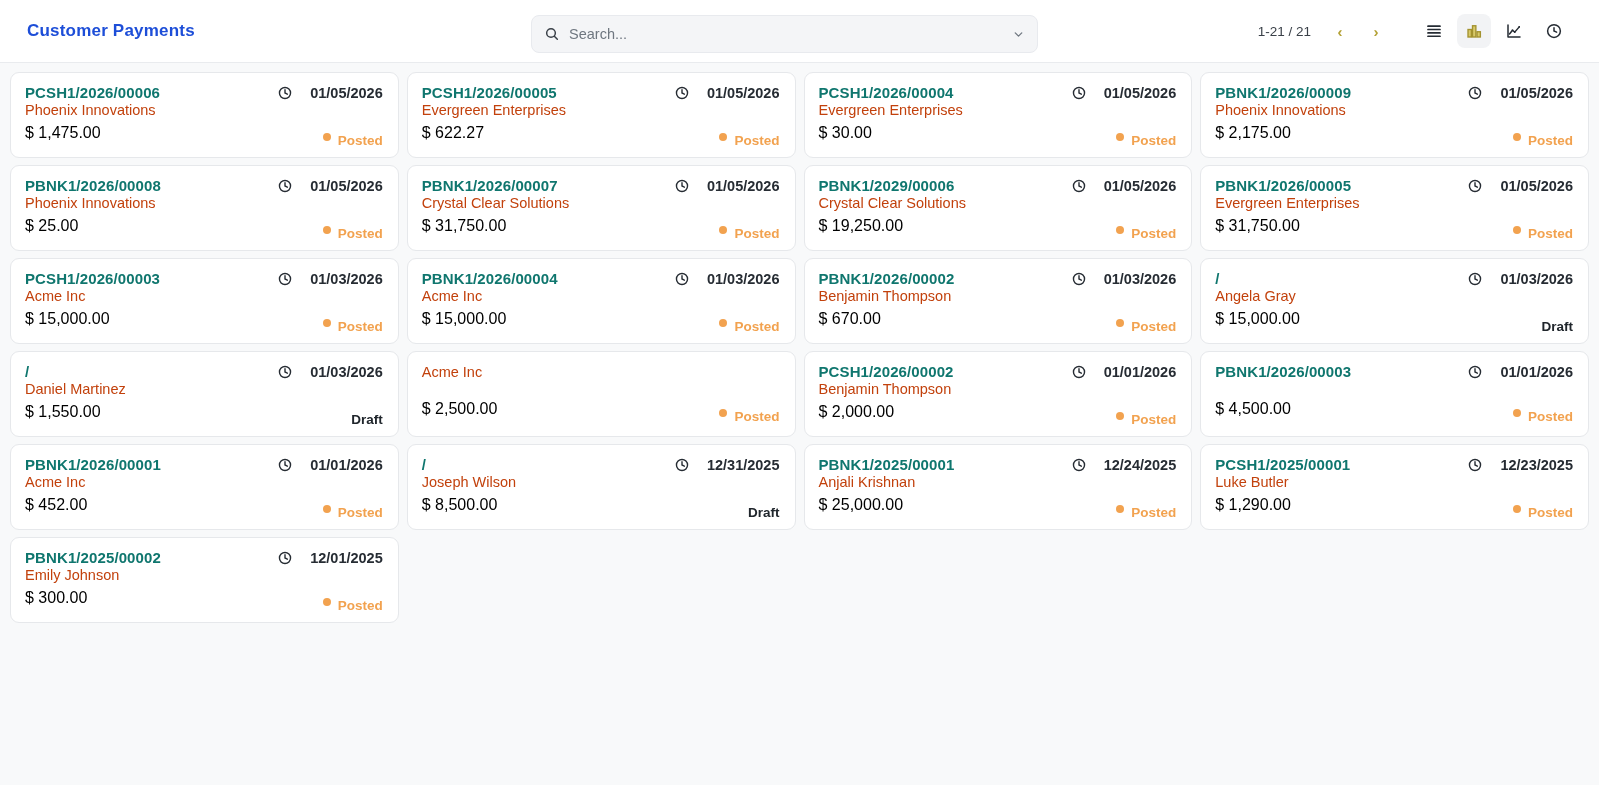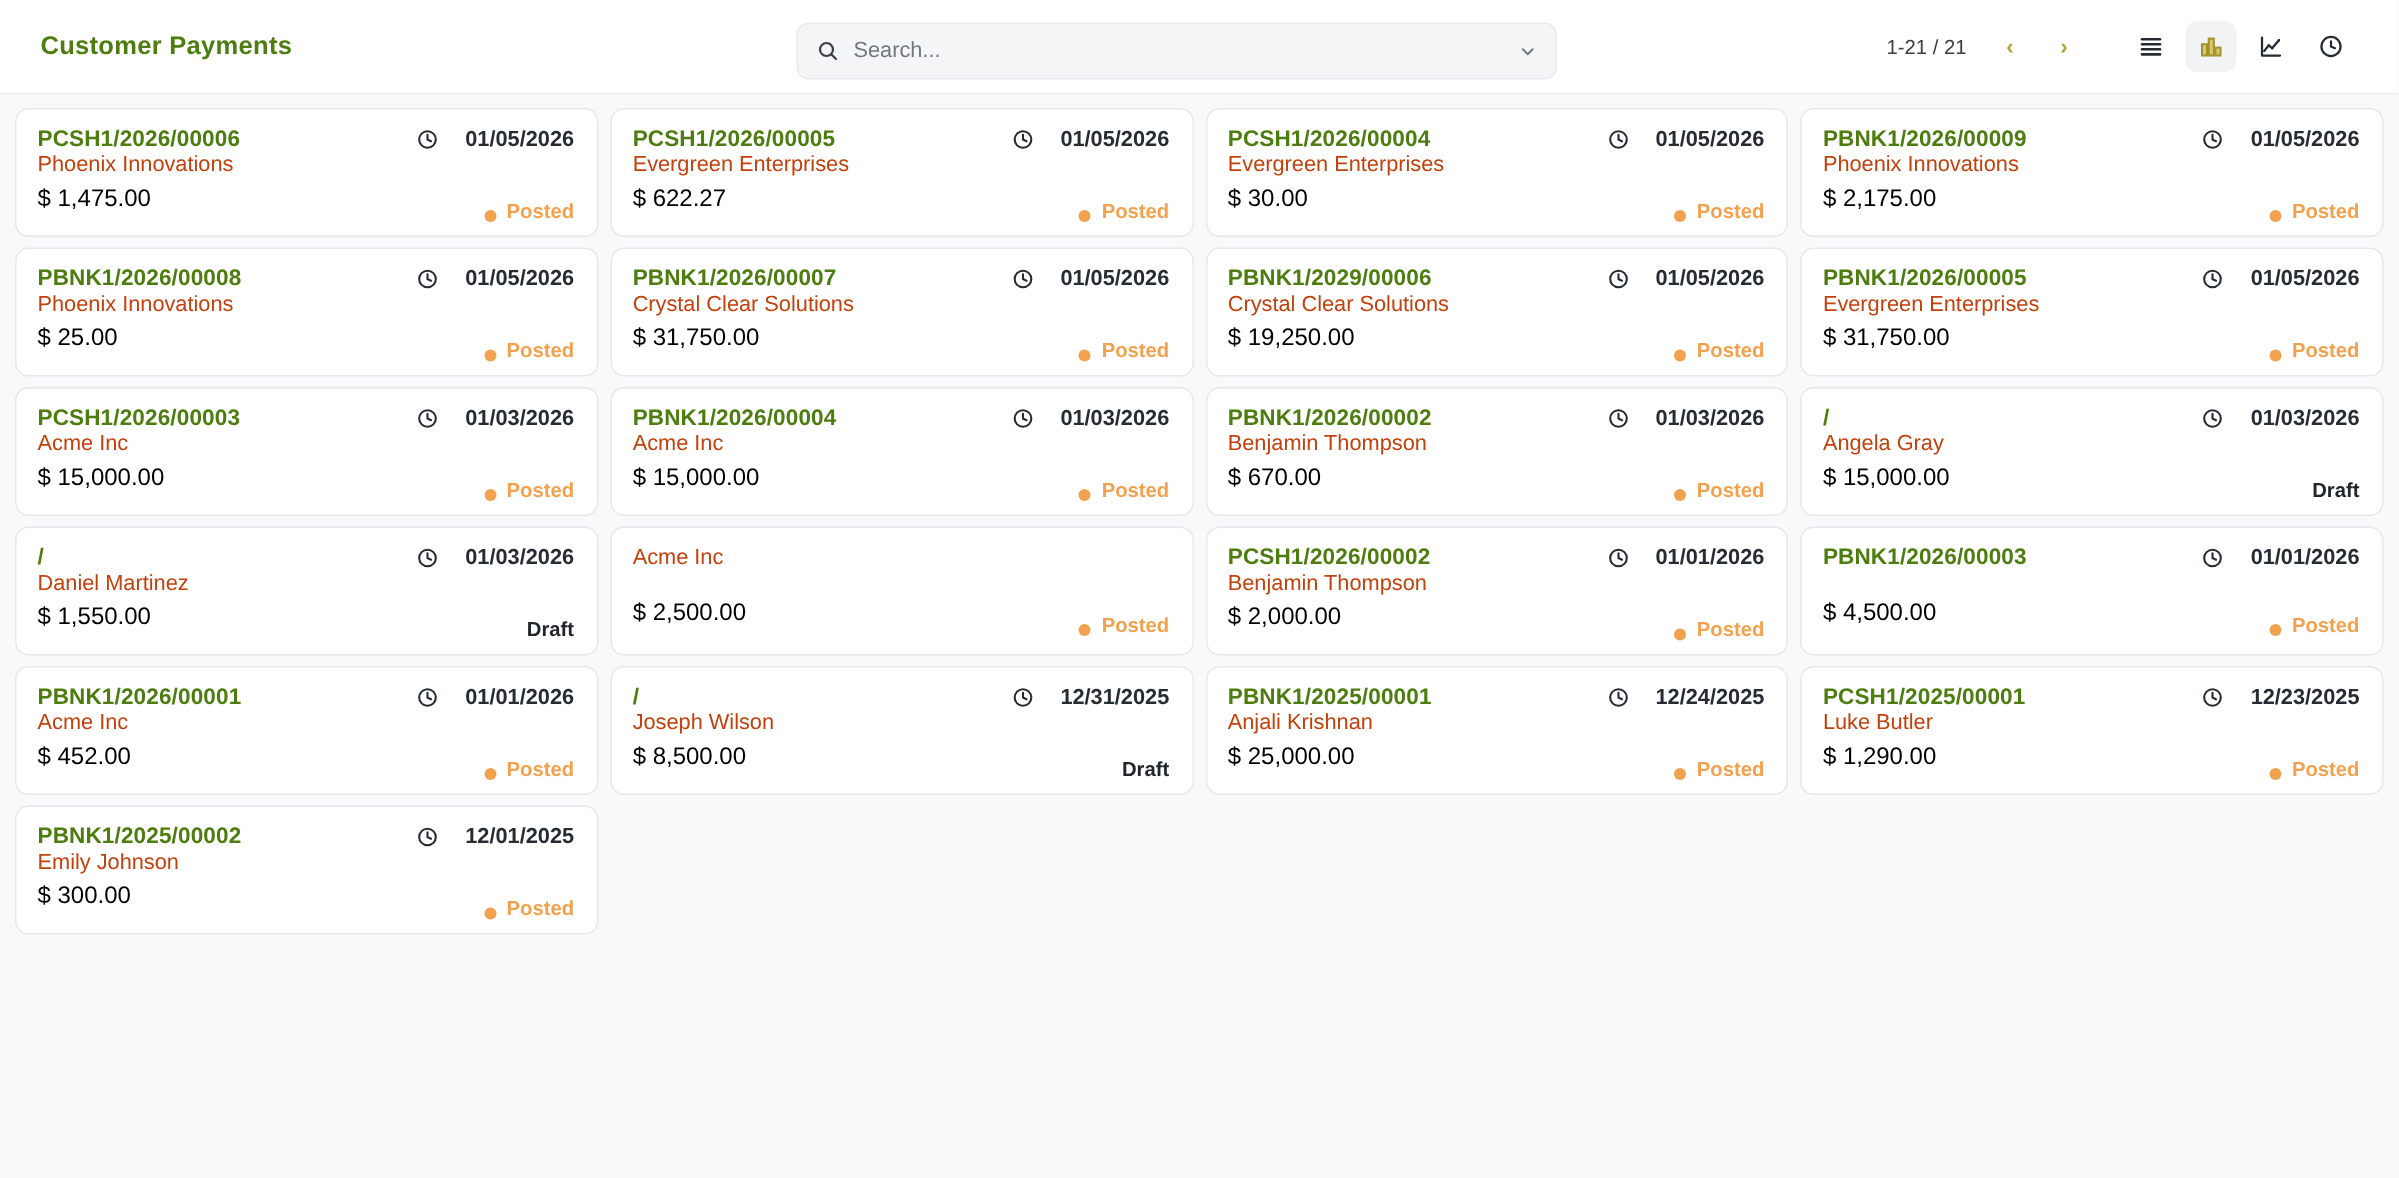--- a/index.html
+++ b/index.html
@@ -15,21 +15,21 @@
     height:63px;
     background:#ffffff;
     border-bottom:1px solid #e9ebee;
     display:flex;
     align-items:center;
     padding:0 28px 0 27px;
   }
   .page-title {
     font-size:17px;
     font-weight:700;
-    color:#4d7c0f;
+    color:#1d4ed8;
     letter-spacing:.2px;
     white-space:nowrap;
   }
   .search-wrap {
     position:absolute;
     left:531px;
     top:15px;
     width:507px;
     height:34px;
     background:#f4f5f7;
@@ -109,21 +109,21 @@
     cursor:pointer;
   }
   .card-top {
     display:flex;
     justify-content:space-between;
     align-items:center;
   }
   .ref {
     font-size:15px;
     font-weight:700;
-    color:#4d7c0f;
+    color:#0f766e;
     letter-spacing:.1px;
   }
   .date {
     font-size:14.5px;
     font-weight:700;
     color:#262c33;
     display:flex;
     align-items:center;
     gap:18px;
   }
@@ -138,21 +138,21 @@
     align-items:center;
   }
   .amount {
     font-size:16px;
     color:#000000;
   }
   .status {
     font-size:13.5px;
     font-weight:600;
     display:flex;
-    align-items:flex-end;
+    align-items:flex-start;
     gap:7px;
     margin-top:15px;
   }
   .status.posted { color:var(--accent-orange,#f2a24f); }
   .status.posted .dot {
     width:8px; height:8px;
     border-radius:50%;
     background:var(--accent-orange,#f2a24f);
     display:inline-block;
   }

